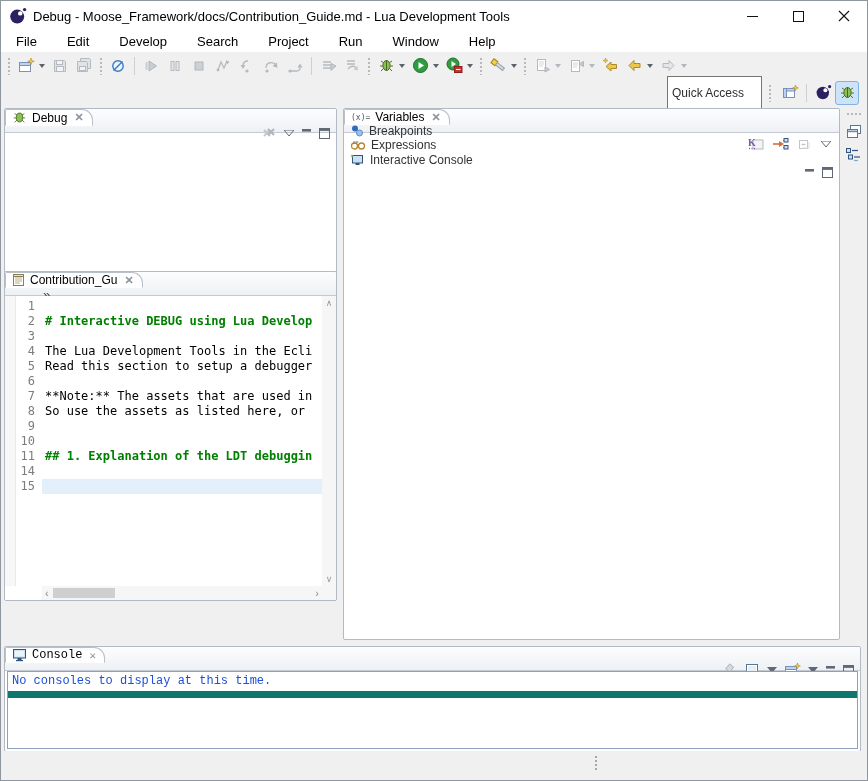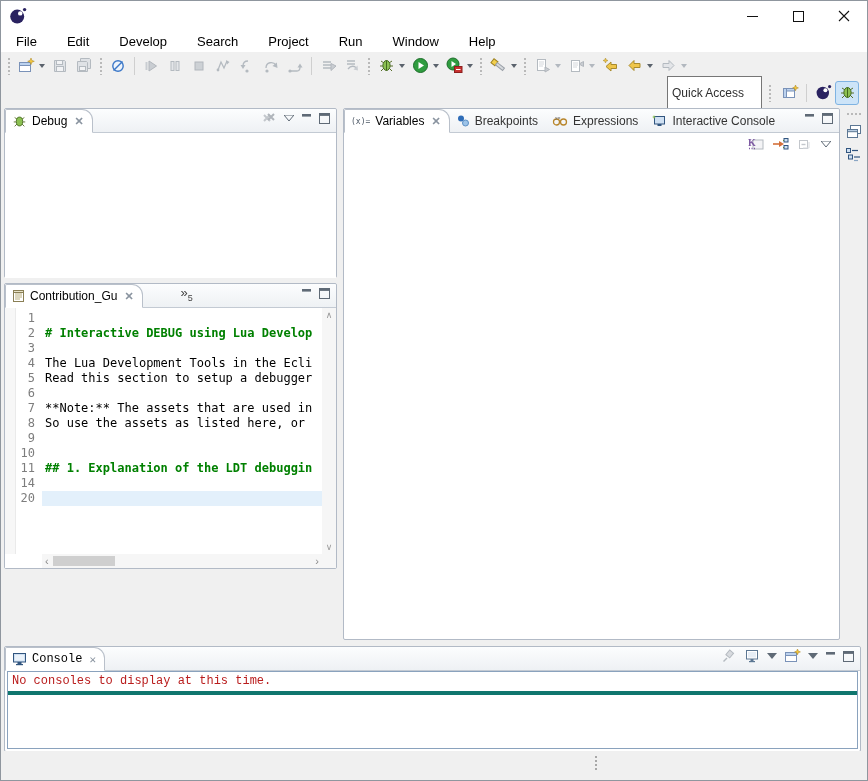--- a/index.html
+++ b/index.html
@@ -28,23 +28,23 @@
   .tsep { width:1px; height:18px; background:#cfcfcf; margin:0 4px; }
   .thandle { width:4px; height:18px; margin:0 3px;
     background-image:radial-gradient(circle, #b9b9b9 1px, transparent 1.2px);
     background-size:4px 4px; background-position:center top; background-repeat:repeat-y; }
   .qa-input { width:95px; height:21px; border:1px solid #767676; background:#fff; font-size:12px; padding:16px 4px; font-family:"Liberation Sans",sans-serif; }
   .qa-input::placeholder { color:#2f2f2f; opacity:1; }
   
   .panel { position:absolute; background:#fff; border:1px solid #b2bac6; border-radius:2px; }
   .debug-panel   { left:3px;  top:107px; width:333px; height:170px; }
   .vars-panel    { left:342px; top:107px; width:497px; height:532px; }
-  .editor-panel  { left:3px;  top:282px; width:333px; height:286px; }
+  .editor-panel  { left:3px;  top:270px; width:333px; height:330px; }
   .console-panel { left:3px;  top:645px; width:857px; height:106px;font-family:Liberation Mono, monospace; }
-  .phead { height:24px; background:linear-gradient(#fcfdfe,#eef1f4); border-bottom:1px solid #c3cad3; display:flex; align-items:center; position:relative; border-radius:2px 2px 0 0; }
+  .phead { height:24px; background:linear-gradient(#fcfdfe,#eef1f4); border-bottom:1px solid #c3cad3; display:flex; align-items:flex-start; position:relative; border-radius:2px 2px 0 0;flex-direction:column; }
   .tab { height:24px; display:flex; align-items:center; padding:0 8px 0 6px; font-size:12px; gap:5px; color:#333; position:relative; white-space:nowrap; }
   .tab.active { background:#fff; border:1px solid #b9c0ca; border-bottom-color:#fff; border-radius:2px 11px 0 0; margin-bottom:-1px; color:#000; }
   .tab .close { color:#8a94a0; font-size:11px; font-weight:bold; margin-left:2px; }
   .hctrl { margin-left:auto; display:flex; align-items:center; gap:7px; padding:0 6px 5px 0; }
   .more-tabs { font-size:13px; color:#444; margin-left:38px; padding-bottom:3px; }
   .more-tabs sub { font-size:9px; }
   
   .vtool { height:22px; display:flex; align-items:center; justify-content:flex-end; gap:8px; padding-right:8px; background:#fff; }
   
   .ed-body { position:absolute; top:24px; left:0; right:0; bottom:0; display:grid; grid-template-columns:1fr 14px; grid-template-rows:1fr 14px; background:#fff; }
@@ -56,41 +56,42 @@
   .ed-text { flex:1; white-space:pre; overflow:hidden; padding-left:3px; }
   .ed-row.current .ed-text { background:#e3f0fb; }
   .seg-heading { color:#008000; font-weight:bold; }
   .seg-italic { }
   .vscroll { display:flex; flex-direction:column; justify-content:space-between; align-items:center; background:#f6f6f6; padding:2px 0; font-size:9px; color:#9a9a9a; }
   .hscroll { display:flex; align-items:center; background:#f6f6f6; margin-left:37px; font-size:11px; color:#8a8a8a; padding:0 3px; }
   .hthumb { width:62px; height:10px; background:#cfcfcf; margin-left:4px; }
   .scorner { background:#f6f6f6; }
   
   .console-body { position:absolute; top:24px; left:2px; right:2px; bottom:2px; border:1px solid #8aa2bd; background:#fff; font-size:12px; }
-  .console-msg { padding:2px 4px 3px 4px; border-bottom:4px solid #0f766e; color:#b91c1c; }
+  .console-msg { padding:2px 4px 3px 4px; border-bottom:7px solid #0f766e; color:#1d4ed8; }
   
   .trim { position:absolute; right:0; top:107px; width:27px; height:533px; background:#f0f0f0; display:flex; flex-direction:column; align-items:center; gap:8px; padding-top:4px; }
   .trim .thandle-h { width:16px; height:4px;
     background-image:radial-gradient(circle,#b9b9b9 1px, transparent 1.2px); background-size:4px 4px; background-repeat:repeat-x; }
   .status { position:absolute; left:0; right:0; bottom:0; height:29px; background:#f0f0f0; }
   .status .vdots { position:absolute; left:593px; top:4px; width:4px; height:16px;
     background-image:radial-gradient(circle,#a8a8a8 1px, transparent 1.2px); background-size:4px 4px; background-repeat:repeat-y; }
   svg { display:block; }
 </style>
 </head>
 <body>
 
 <div class="win">
 
   <div class="titlebar">
     <svg class="appicon" viewBox="0 0 18 18">
       <circle cx="8.2" cy="9.6" r="7" fill="#2a2260"></circle>
       <circle cx="11.2" cy="6.4" r="2.2" fill="#fff"></circle>
       <circle cx="15.6" cy="2.6" r="1.7" fill="#2a2260"></circle>
     </svg>
+    <span class="title">Debug - Moose_Framework/docs/Contribution_Guide.md - Lua Development Tools</span>
     <div class="wincontrols">
       <div class="wbtn">
         <svg width="11" height="11" viewBox="0 0 11 11">
             <rect x="0" y="5" width="11" height="1" fill="#111"></rect>
           </svg>
       </div>
       <div class="wbtn">
         <svg width="11" height="11" viewBox="0 0 11 11">
             <rect x="0.5" y="0.5" width="10" height="10" fill="none" stroke="#111"></rect>
           </svg>
@@ -490,21 +491,21 @@
             </div>
             <div class="ed-row">
               <span class="ed-num">11</span>
               <span class="ed-text"><span class="seg-heading">## 1. Explanation of the LDT debuggin</span></span>
             </div>
             <div class="ed-row">
               <span class="ed-num">14</span>
               <span class="ed-text"></span>
             </div>
             <div class="ed-row current">
-              <span class="ed-num">20</span>
+              <span class="ed-num">15</span>
               <span class="ed-text"></span>
             </div>
           </div>
       </div>
       <div class="vscroll">
         <span>∧</span>
         <span>∨</span>
       </div>
       <div class="hscroll">
         <span>‹</span>

